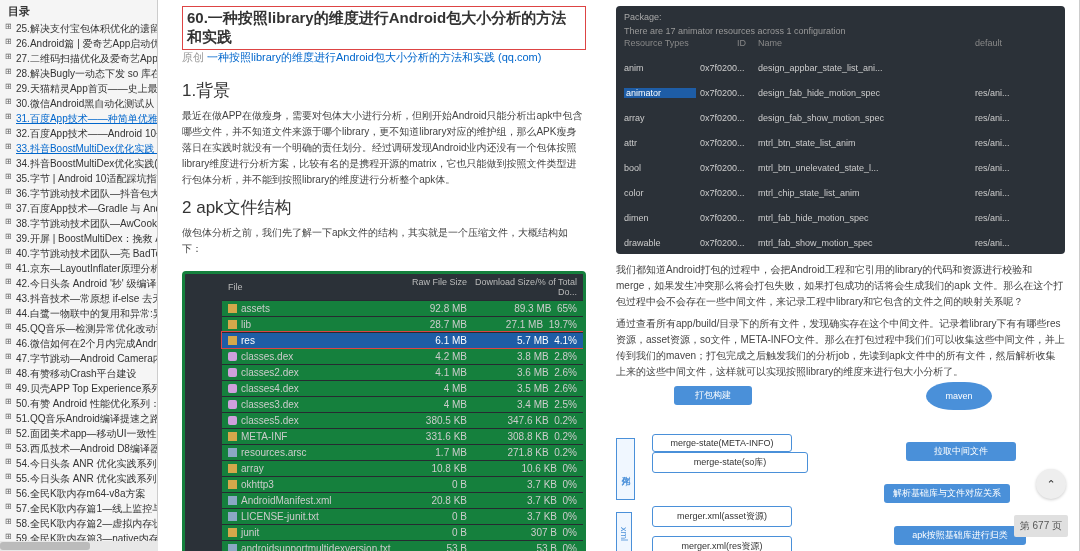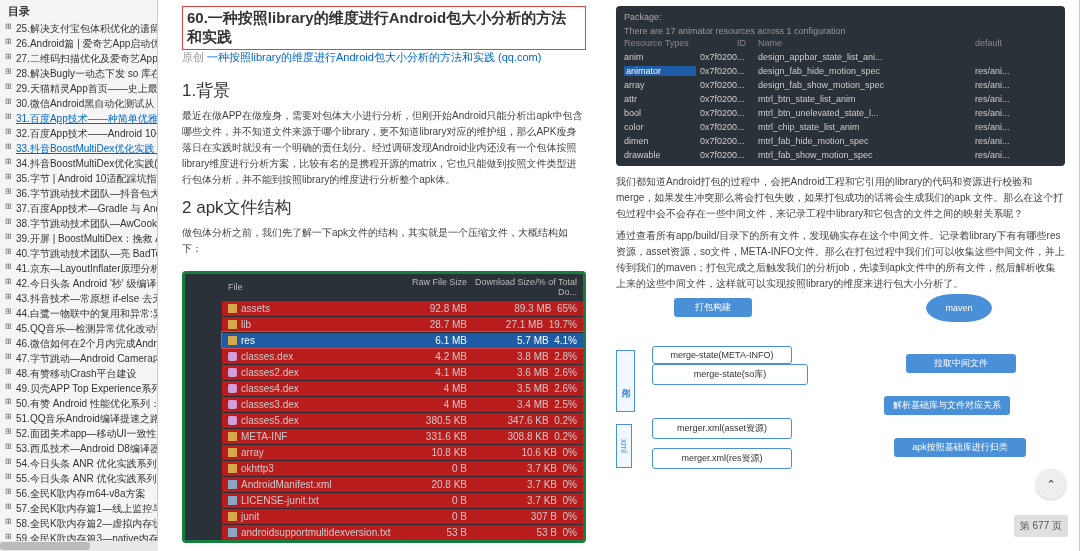--- a/index.html
+++ b/index.html
@@ -21,35 +21,35 @@
     
     .page-title { font-size: 15px; font-weight: bold; padding: 2px 4px; border: 1px solid #d44; display: inline-block; }
     .subtitle-line { font-size: 11px; color: #999; margin-bottom: 14px; }
     .subtitle-link { color: #0066cc; }
     .h2 { font-size: 17px; font-weight: normal; margin: 8px 0 6px 0; }
     .para { font-size: 10px; line-height: 1.6; margin-bottom: 6px; color: #444; }
     
     
     .file-table { background: #2b3138; border-radius: 4px; overflow: hidden; margin: 14px 0 10px 0; border: 3px solid #15803d; font-size: 10px; padding-left: 37px; }
     .ft-head { display: flex; background: #2b3138; color: #bbb; padding: 3px 6px; font-size: 9px; }
-    .ft-row { display: flex; padding: 2px 6px; color: #ccc; background: #b91c1c; border-top: 1px solid #262b31; }
+    .ft-row { display: flex; padding: 2px 6px; color: #ccc; background: #15803d; border-top: 1px solid #262b31; }
     .ft-row.sel { background: #1e5da6; color: #fff; outline: 1px solid #d44; }
     .ft-c1 { flex: 1; display: flex; align-items: center; gap: 4px; }
     .ft-c2 { width: 68px; text-align: right; }
     .ft-c3 { width: 110px; text-align: right; }
     .fi { width: 9px; height: 9px; display: inline-block; }
     .fi-folder { background: #d4a84b; }
     .fi-dex { background: #cea0dc; border-radius: 2px; }
     .fi-file { background: #8aa8c4; }
     
     
     .res-table { background: #2b3138; border-radius: 4px; padding: 6px 8px; font-size: 9px; color: #ccc; margin-bottom: 8px; }
     .res-head { color: #aaa; margin-bottom: 4px; }
     .res-note { color: #999; margin: 2px 0; }
-    .res-grid { display: grid; grid-template-columns: 72px 54px 1fr 82px; gap: 4px 4px; }
+    .res-grid { display: grid; grid-template-columns: 72px 54px 1fr 82px; gap: 15px 4px; }
     .res-grid div { white-space: nowrap; overflow: hidden; }
     .res-grid .hl { background: #1e5da6; color: #fff; padding: 0 2px; }
     
     
     .diagram { position: relative; height: 200px; margin-top: 6px; font-size: 9px; }
     .dbox { position: absolute; background: #fff; border: 1px solid #4a90d9; border-radius: 3px; padding: 3px 6px; text-align: center; color: #333; font-size: 9px; display:flex; align-items:center; justify-content:center; }
     .dchip { position: absolute; background: #4a90d9; color: #fff; border-radius: 3px; padding: 3px 4px; text-align: right; font-size: 9px; display:flex; align-items:center; justify-content:center; }
     .dcloud { position: absolute; background: #4a90d9; color: #fff; border-radius: 50% / 60%; padding: 6px 12px; font-size: 9px; display:flex; align-items:center; justify-content:center; }
     .dside { position: absolute; background: #f0f7ff; border: 1px solid #4a90d9; color: #4a90d9; writing-mode: vertical-rl; padding: 4px 2px; font-size: 9px; display:flex; align-items:center; justify-content:center; }
     
@@ -200,20 +200,28 @@
             <div class="ft-row">
               <div class="ft-c1">
                 <span class="fi fi-folder"></span>
                 <span>META-INF</span>
               </div>
               <div class="ft-c2">331.6 KB</div>
               <div class="ft-c3">308.8 KB&nbsp;&nbsp;0.2%</div>
             </div>
             <div class="ft-row">
               <div class="ft-c1">
+                <span class="fi fi-file"></span>
+                <span>resources.arsc</span>
+              </div>
+              <div class="ft-c2">1.7 MB</div>
+              <div class="ft-c3">271.8 KB&nbsp;&nbsp;0.2%</div>
+            </div>
+            <div class="ft-row">
+              <div class="ft-c1">
                 <span class="fi fi-folder"></span>
                 <span>array</span>
               </div>
               <div class="ft-c2">10.8 KB</div>
               <div class="ft-c3">10.6 KB&nbsp;&nbsp;0%</div>
             </div>
             <div class="ft-row">
               <div class="ft-c1">
                 <span class="fi fi-folder"></span>
                 <span>okhttp3</span>

